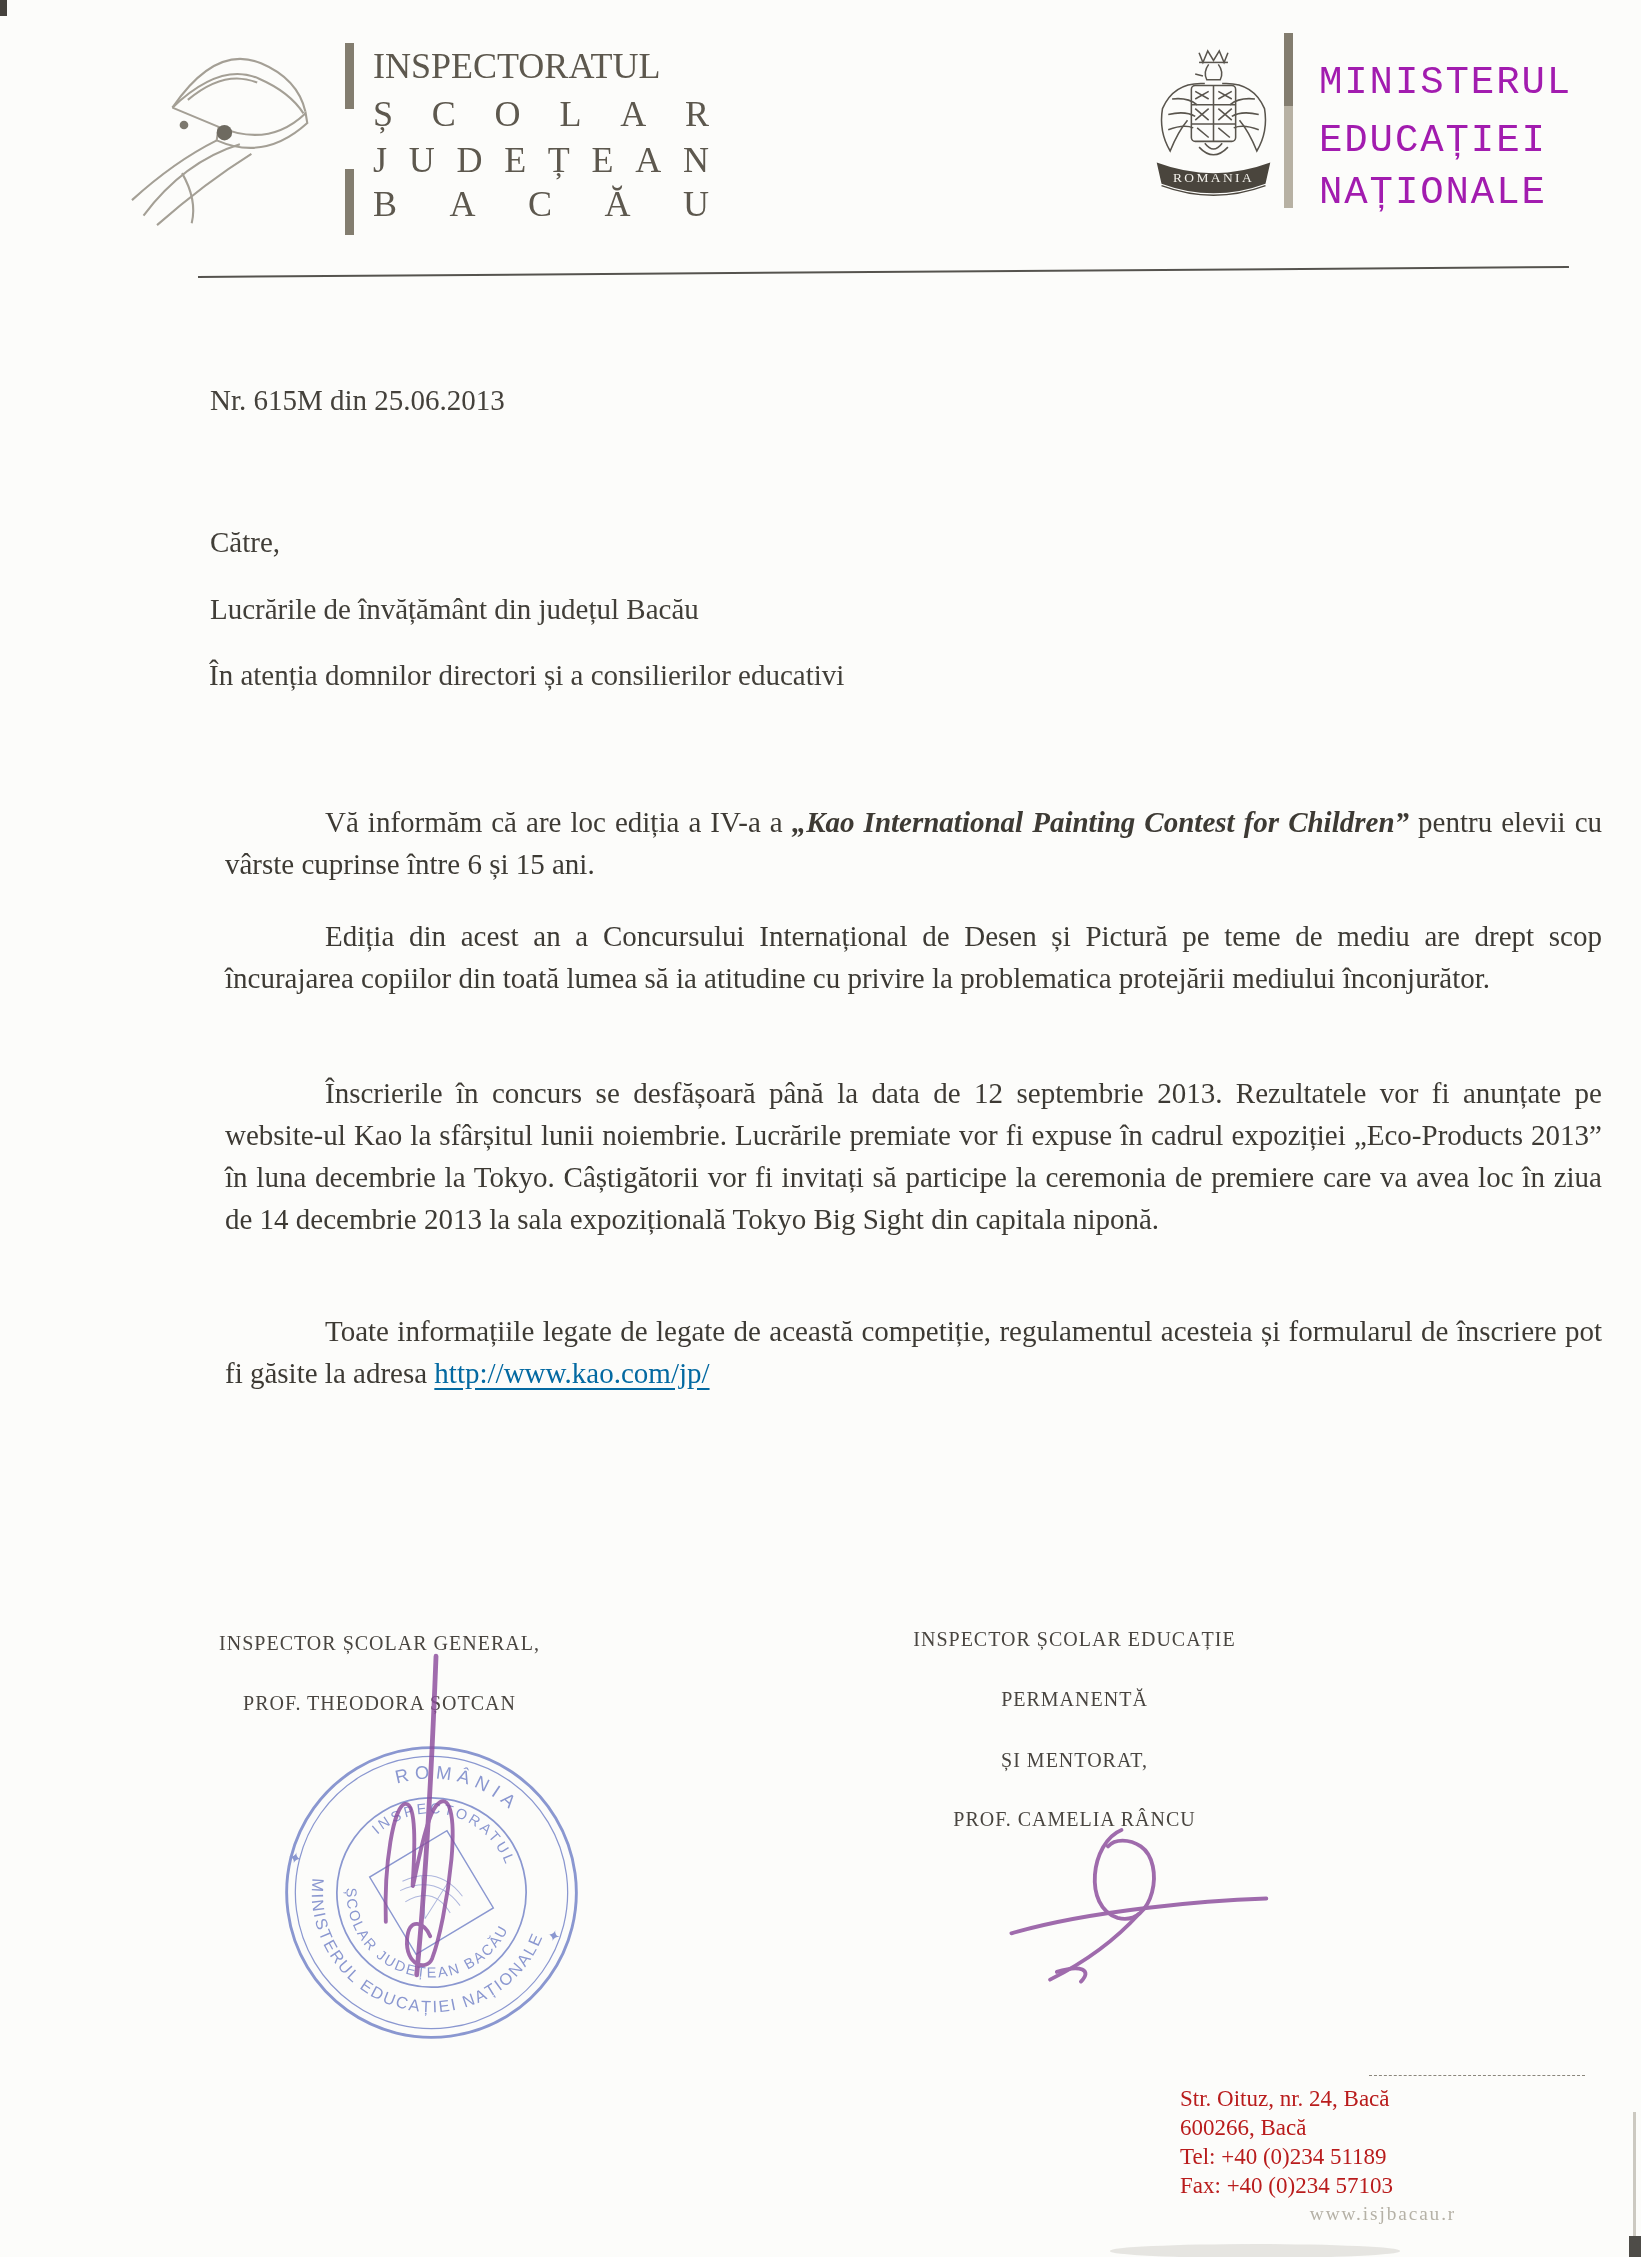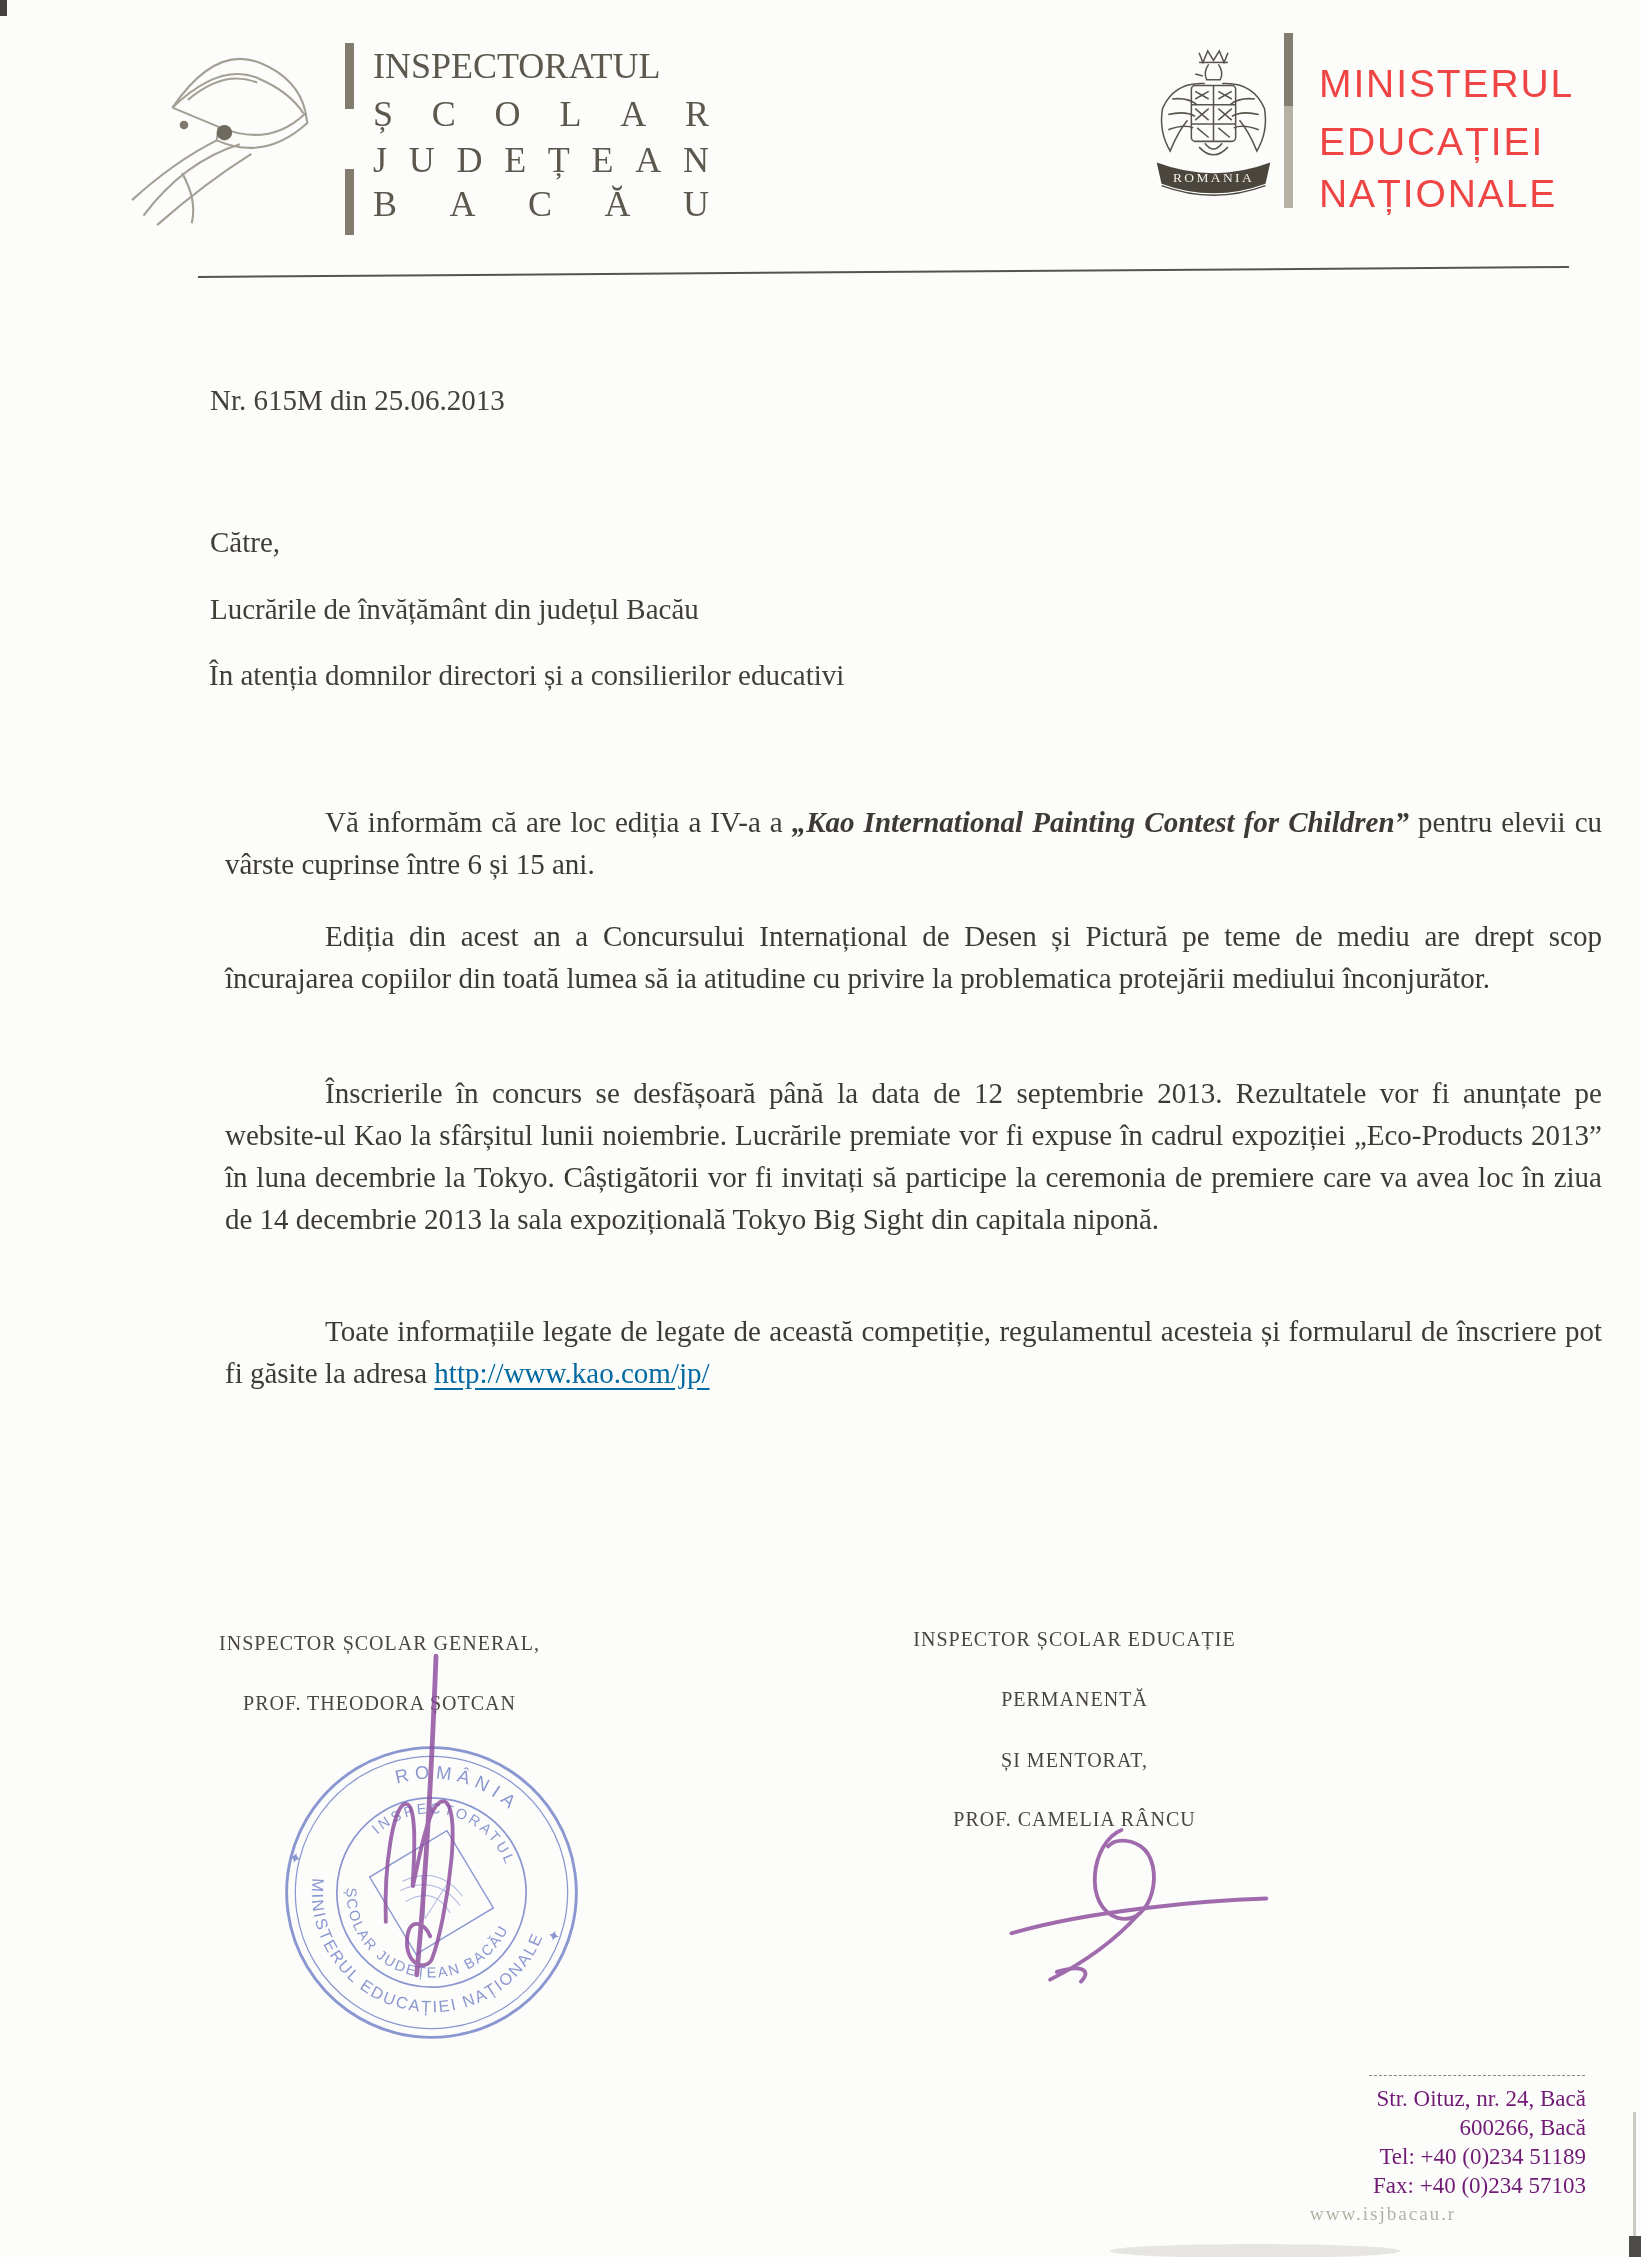--- a/index.html
+++ b/index.html
@@ -15,22 +15,22 @@
 
   
   .vbar{width:8.7px;background:#837d6f}
   .vbar.light{background:#b7b1a3}
   .org-line{
     font-size:36px;color:#5d584e;line-height:36px;
     width:336px;
   }
   .spread{display:flex;justify-content:space-between}
   .ministry-line{
-    font-size:39px;color:#ef4444;letter-spacing:1.9px;line-height:39px;
-    font-family:Liberation Sans, sans-serif;
+    font-size:39px;color:#a21caf;letter-spacing:1.9px;line-height:39px;
+    font-family:Liberation Mono, monospace;
   }
   .rule{
     height:1.9px;background:#55534e;width:1371px;
     transform:rotate(-0.42deg);transform-origin:left center;
   }
 
   
   .ref{font-size:29px;color:#44413b}
   .addr{font-size:29px;color:#413e38}
   .para{
@@ -42,21 +42,21 @@
   a.doclink{color:#0369a1;text-decoration:underline;text-underline-offset:4.8px}
 
   
   .sig-line{
     font-size:20px;color:#494540;letter-spacing:1px;
     width:425px;text-align:center;
   }
 
   
   .foot-line{
-    font-size:23px;color:#701a75;width:406px;text-align:right;line-height:23px;
+    font-size:23px;color:#b91c1c;width:406px;text-align:left;line-height:23px;
   }
   .foot-dash{width:216px;border-top:1.9px dashed #8b877c}
   .foot-faint{
     font-size:19.3px;color:#b5b1a6;letter-spacing:1.9px;filter:blur(0.5px);
     width:406px;text-align:center;
   }
 
   
   .artifact{background:#ccc9c1}
 </style>

